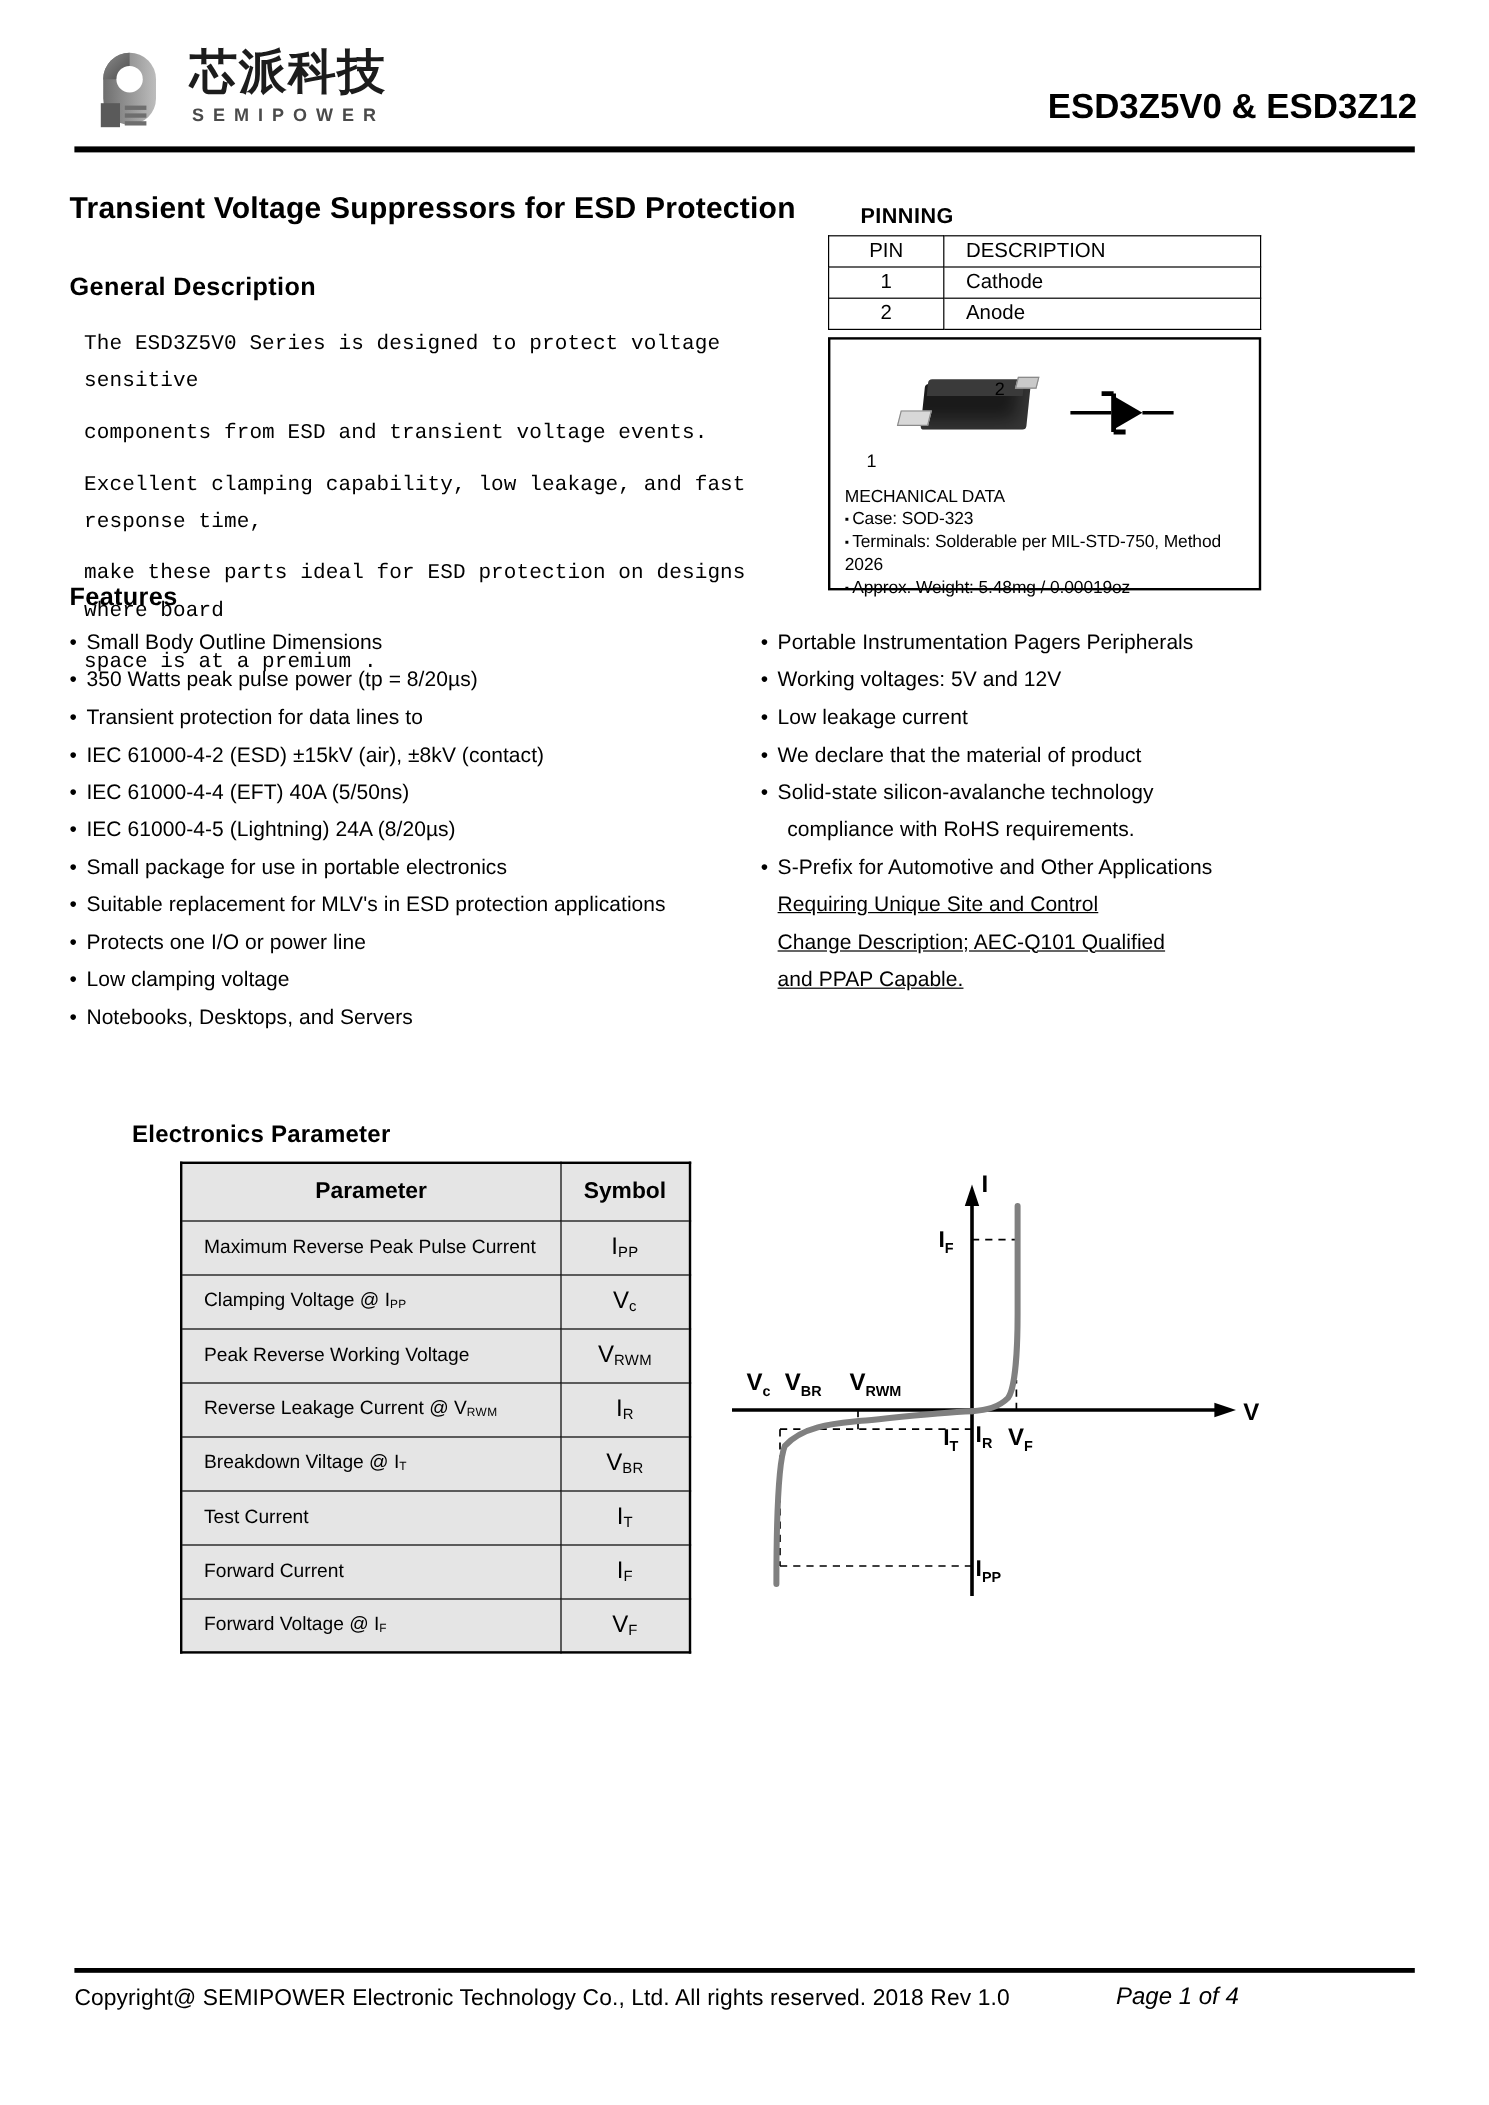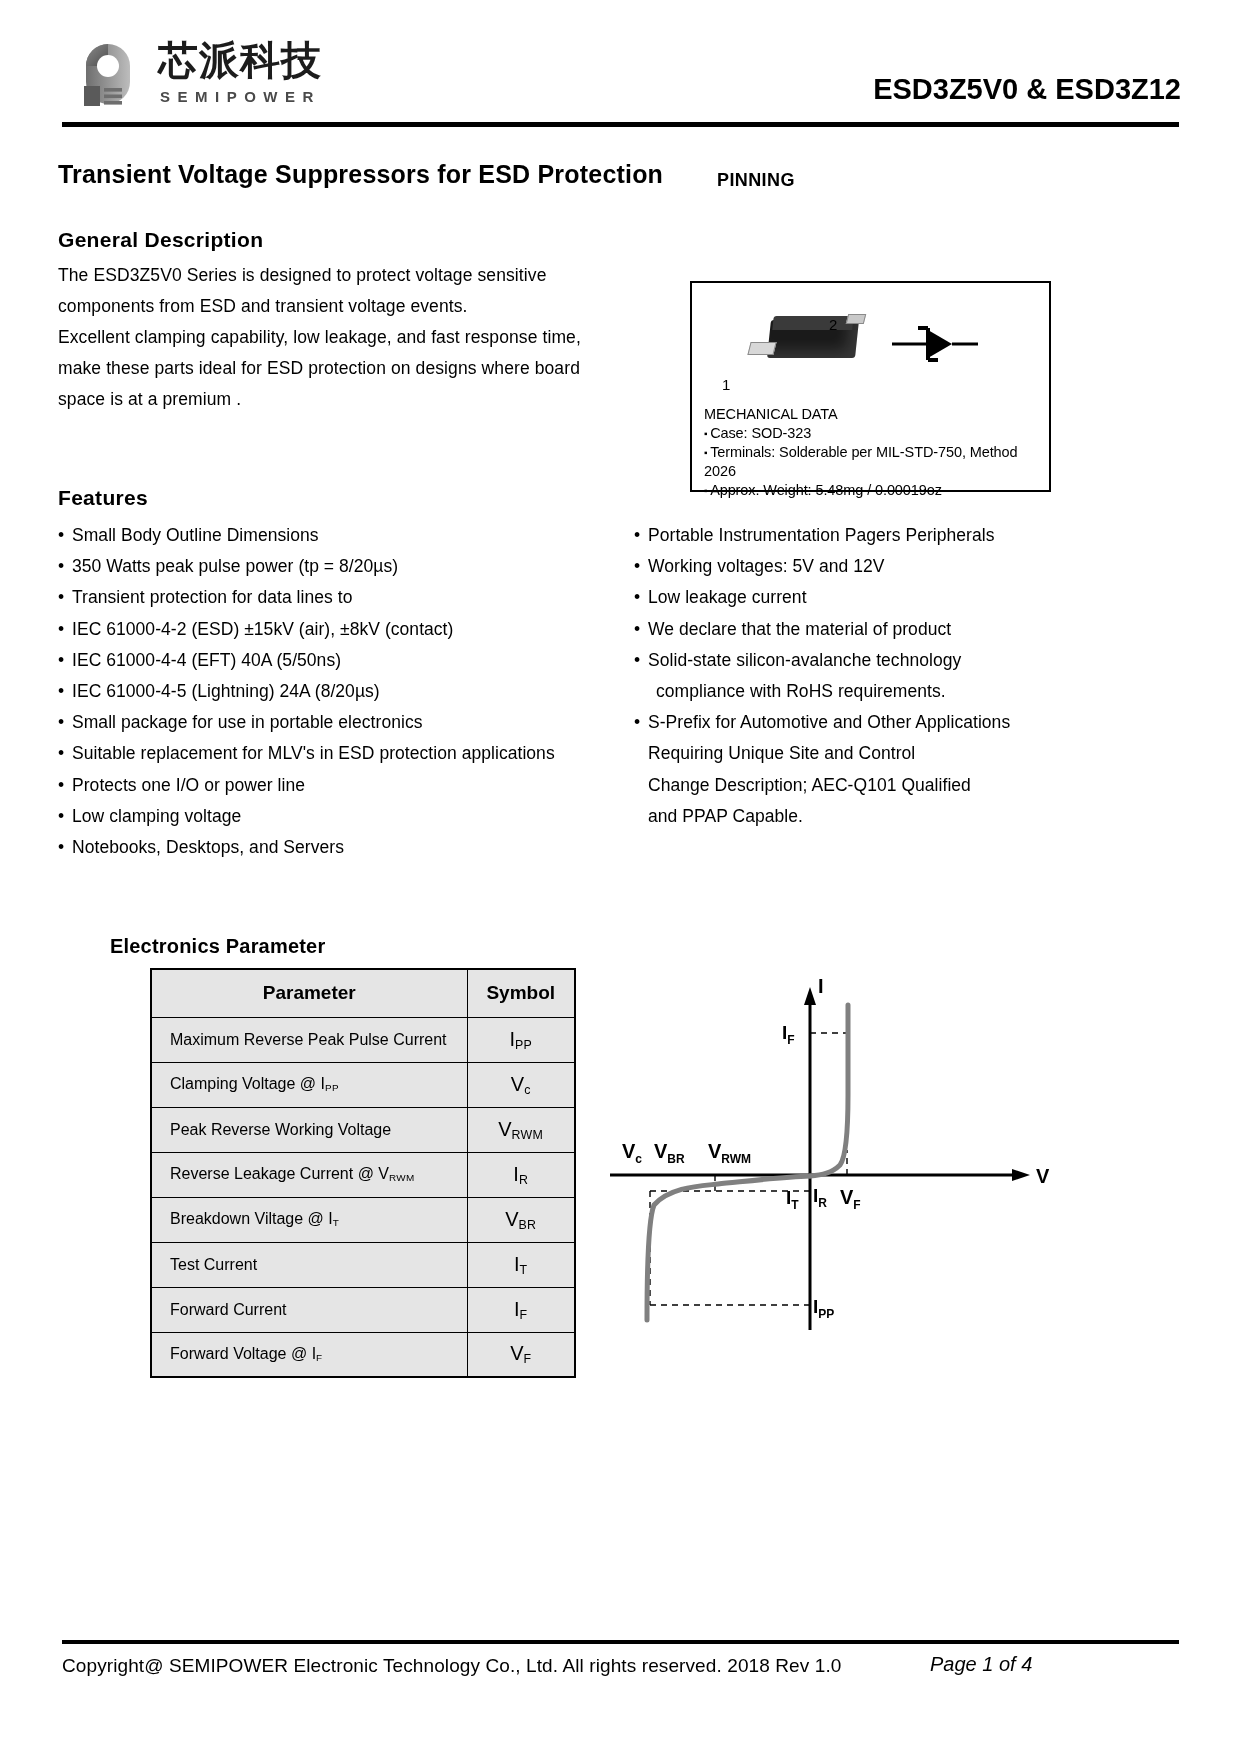--- a/index.html
+++ b/index.html
@@ -46,33 +46,33 @@
     white-space:nowrap;
   }
   .h2 {
     font-size:21px; font-weight:bold; letter-spacing:0.3px;
   }
   #gen-desc-h { position:absolute; left:58px; top:228px; }
   .desc-body {
     position:absolute; left:58px; top:260px; width:625px;
     font-size:17.5px; line-height:31px; letter-spacing:0.1px;
   }
-  .desc-body p { margin:0; }
+  .desc-body p { margin:12px;font-family:Liberation Mono, monospace; }
 
   #features-h { position:absolute; left:58px; top:486px; }
 
   .feat-col { position:absolute; font-size:17.5px; line-height:31.2px; letter-spacing:0.05px; }
   #feat-left  { left:58px;  top:520px; width:600px; }
   #feat-right { left:634px; top:520px; width:450px; }
   .feat-col ul { list-style:none; margin:0; padding:0; }
   .feat-col li { position:relative; padding-left:14px; white-space:nowrap; }
   .feat-col li::before { content:"•"; position:absolute; left:0; top:0; }
   .feat-col li.cont { padding-left:22px; }
   .feat-col li.cont::before { content:""; }
-  .feat-col li.nobullet { padding-left:14px; }
+  .feat-col li.nobullet { padding-left:14px;text-decoration:underline; }
   .feat-col li.nobullet::before { content:""; }
 
   
   .pinning-label {
     position:absolute; left:717px; top:170px;
     font-size:18px; font-weight:bold; letter-spacing:0.4px;
   }
   table.pin-table {
     position:absolute; left:690px; top:196px;
     width:361px; border-collapse:collapse;
@@ -226,20 +226,38 @@
         <li>Solid-state silicon-avalanche technology</li>
         <li class="cont">compliance with RoHS requirements.</li>
         <li>S-Prefix for Automotive and Other Applications</li>
         <li class="nobullet">Requiring Unique Site and Control</li>
         <li class="nobullet">Change Description; AEC-Q101 Qualified</li>
         <li class="nobullet">and PPAP Capable.</li>
       </ul>
     </div>
 
   <div class="pinning-label">PINNING</div>
+  <table class="pin-table">
+    <thead>
+        <tr>
+      <th class="c-pin">PIN</th>
+      <th class="c-desc">DESCRIPTION</th>
+    </tr>
+      </thead>
+    <tbody id="pin-body">
+        <tr>
+          <td class="c-pin">1</td>
+          <td class="c-desc">Cathode</td>
+        </tr>
+        <tr>
+          <td class="c-pin">2</td>
+          <td class="c-desc">Anode</td>
+        </tr>
+      </tbody>
+  </table>
 
   <div class="pkg-box">
     <div class="pkg-photo">
       <div class="pkg-body"></div>
       <div class="pkg-top"></div>
       <div class="pkg-lead-l"></div>
       <div class="pkg-lead-r"></div>
     </div>
     <div class="pin-num" id="pin-num-1">1</div>
     <div class="pin-num" id="pin-num-2">2</div>

